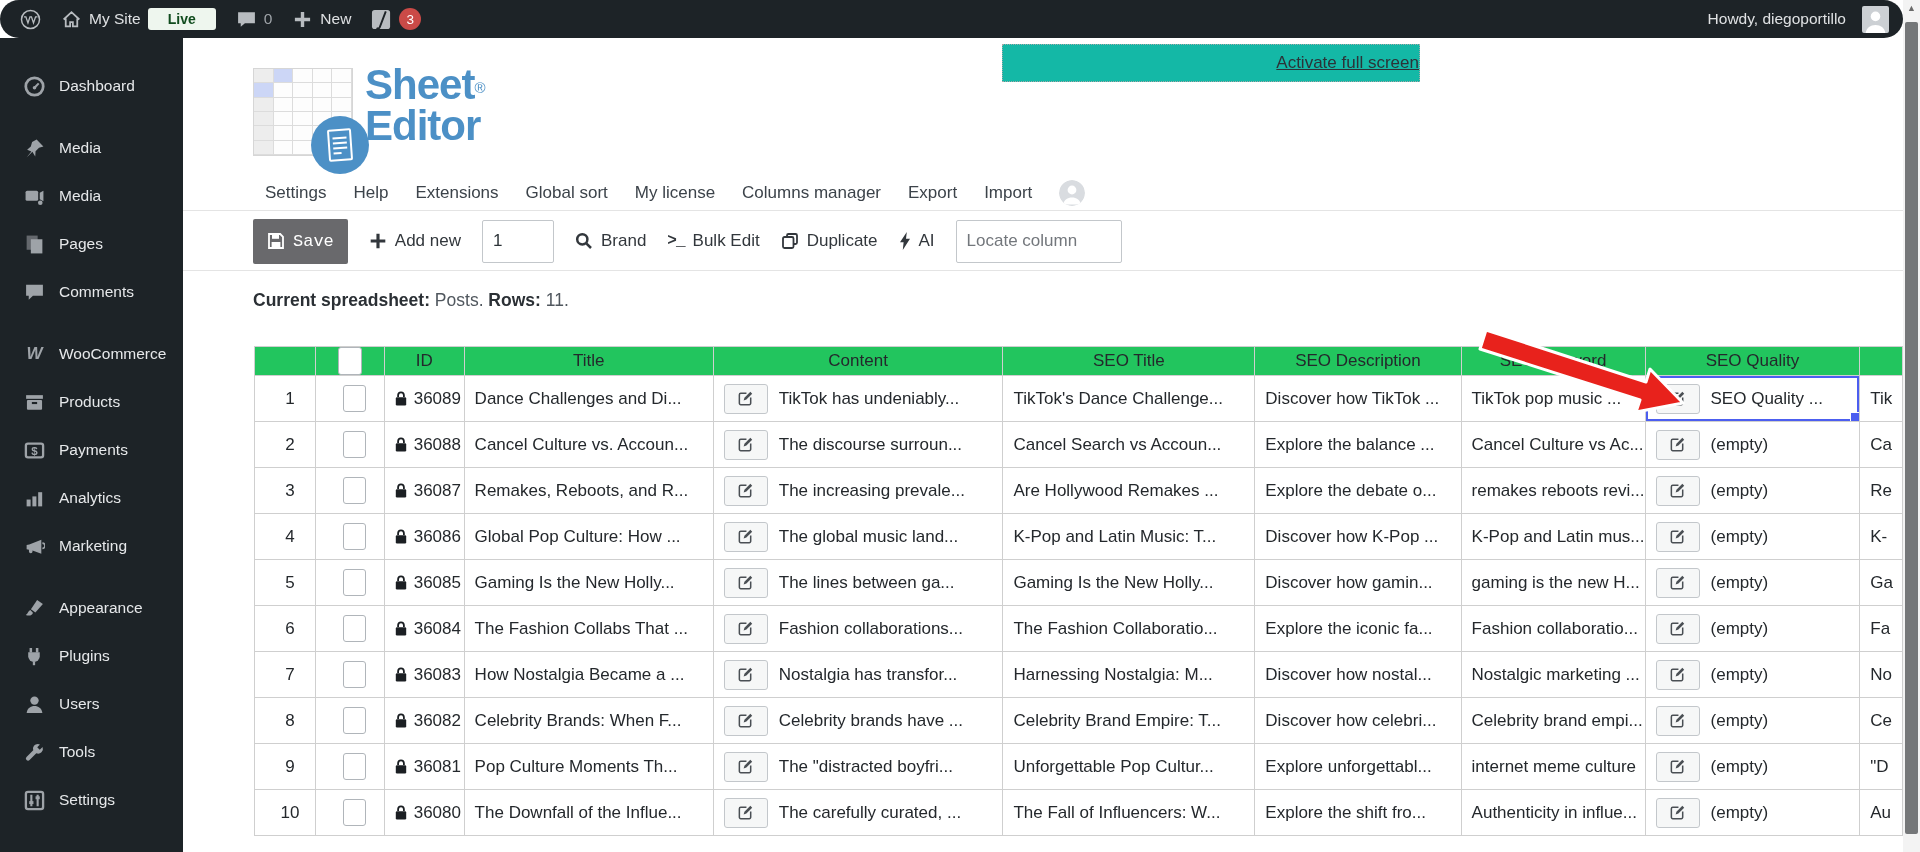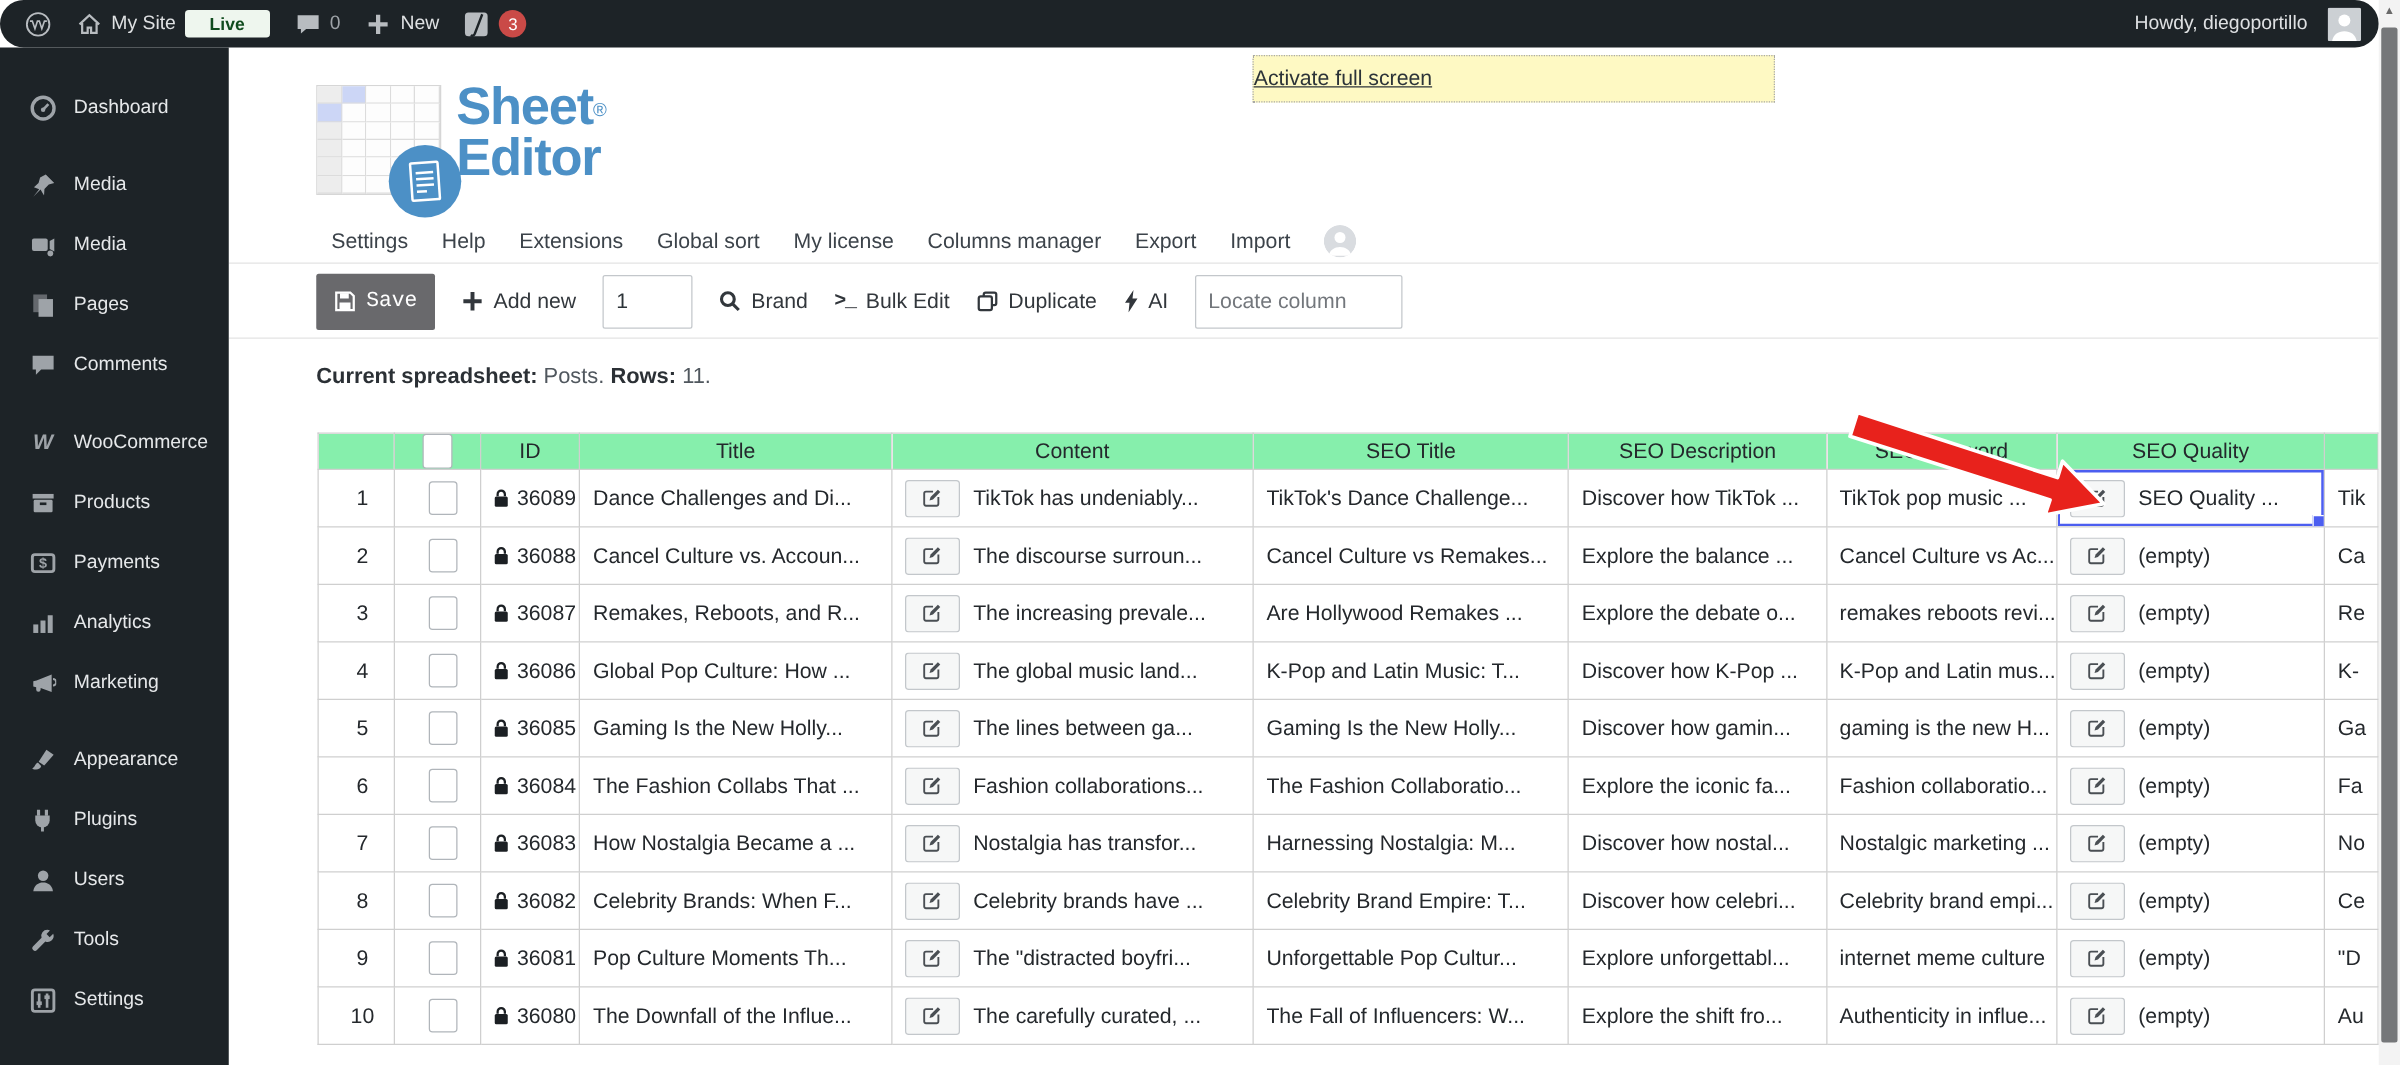--- a/index.html
+++ b/index.html
@@ -40,21 +40,21 @@
                align-items:center; justify-content:center; flex:none; }
   .sbar-icon svg { width:100%; height:100%; }
   .wicon { font-weight:bold; font-style:italic; font-size:17px; color:#9ea3a8; }
 
   
   .main { position:absolute; left:183px; top:38px; width:1720px; height:814px;
           background:#fff; overflow:hidden; }
 
   .fullscreen-box { position:absolute; left:819px; top:6px; width:418px; height:38px;
                     border:1px dotted #a8a8a8; display:flex; align-items:center;
-                    justify-content:flex-start; background:#fef9c3; }
+                    justify-content:flex-end; background:#14b8a6; }
   .fullscreen-box a { color:#2c3338; font-size:17px; text-decoration:underline; cursor:pointer; }
 
   
   .logo { position:absolute; left:70px; top:26px; width:300px; height:112px; }
   .logo-grid { position:absolute; left:0; top:4px; width:100px; height:88px;
                display:grid; grid-template-columns:repeat(5,1fr); grid-template-rows:repeat(6,1fr);
                border:1px solid #d6d6d6; background:#fff; }
   .logo-grid div { border-right:1px solid #dcdcdc; border-bottom:1px solid #dcdcdc; background:#fdfdfd; }
   .logo-grid div.g-hd { background:#ededed; }
   .logo-grid div.g-bl { background:#ccd6f6; }
@@ -96,21 +96,21 @@
 
   
   .statusline { position:absolute; left:70px; top:252px; font-size:17.5px; color:#50575e; }
   .statusline b { color:#2b3035; }
 
   
   .sheet { position:absolute; left:71px; top:308px; }
   table.grid { border-collapse:collapse; table-layout:fixed; }
   table.grid th, table.grid td { border:1px solid #cfcfcf; font-weight:normal;
         font-size:17px; color:#24282c; overflow:hidden; white-space:nowrap; }
-  table.grid th { background:#86efac; height:24px; text-align:center; padding:0 4px; }
+  table.grid th { background:#22c55e; height:24px; text-align:center; padding:0 4px; }
   table.grid td { height:46px; background:#fff; padding:0 0 0 10px; }
   td.c-num { background:#f8f8f8; text-align:center; color:#4a4f54; padding:0; }
   td.c-check { text-align:center; padding:0; }
   .chk { width:23px; height:27px; border:1px solid #b0b5ba; border-radius:3px;
          background:#fff; display:inline-block; vertical-align:middle; cursor:pointer; }
   .chk.hd { width:24px; height:28px; }
   .cellflex { display:flex; align-items:center; overflow:hidden; }
   .editbtn { flex:none; width:44px; height:30px; border:1px solid #c3c7cb; border-radius:3px;
              background:#f6f7f7; display:inline-flex; align-items:center; justify-content:center;
              margin-right:11px; cursor:pointer; }
@@ -533,21 +533,21 @@
               <span class="cellflex">
                 <button class="editbtn">
                   <svg viewBox="0 0 18 18">
                     <path d="M14.5 8V14a1.5 1.5 0 0 1-1.5 1.5H4A1.5 1.5 0 0 1 2.5 14V5A1.5 1.5 0 0 1 4 3.5h6" fill="none" stroke="#4a4f54" stroke-width="1.6"></path>
                     <path d="M7 11l.9-2.9 6.2-6.2 2 2L9.9 10.1z" fill="#4a4f54"></path>
                   </svg>
                 </button>
                 <span>The discourse surroun...</span>
               </span>
             </td>
-            <td>Cancel Culture vs Remakes...</td>
+            <td>Cancel Search vs Accoun...</td>
             <td>Explore the balance ...</td>
             <td>Cancel Culture vs Ac...</td>
             <td>
               <span class="cellflex">
                 <button class="editbtn">
                   <svg viewBox="0 0 18 18">
                     <path d="M14.5 8V14a1.5 1.5 0 0 1-1.5 1.5H4A1.5 1.5 0 0 1 2.5 14V5A1.5 1.5 0 0 1 4 3.5h6" fill="none" stroke="#4a4f54" stroke-width="1.6"></path>
                     <path d="M7 11l.9-2.9 6.2-6.2 2 2L9.9 10.1z" fill="#4a4f54"></path>
                   </svg>
                 </button>

